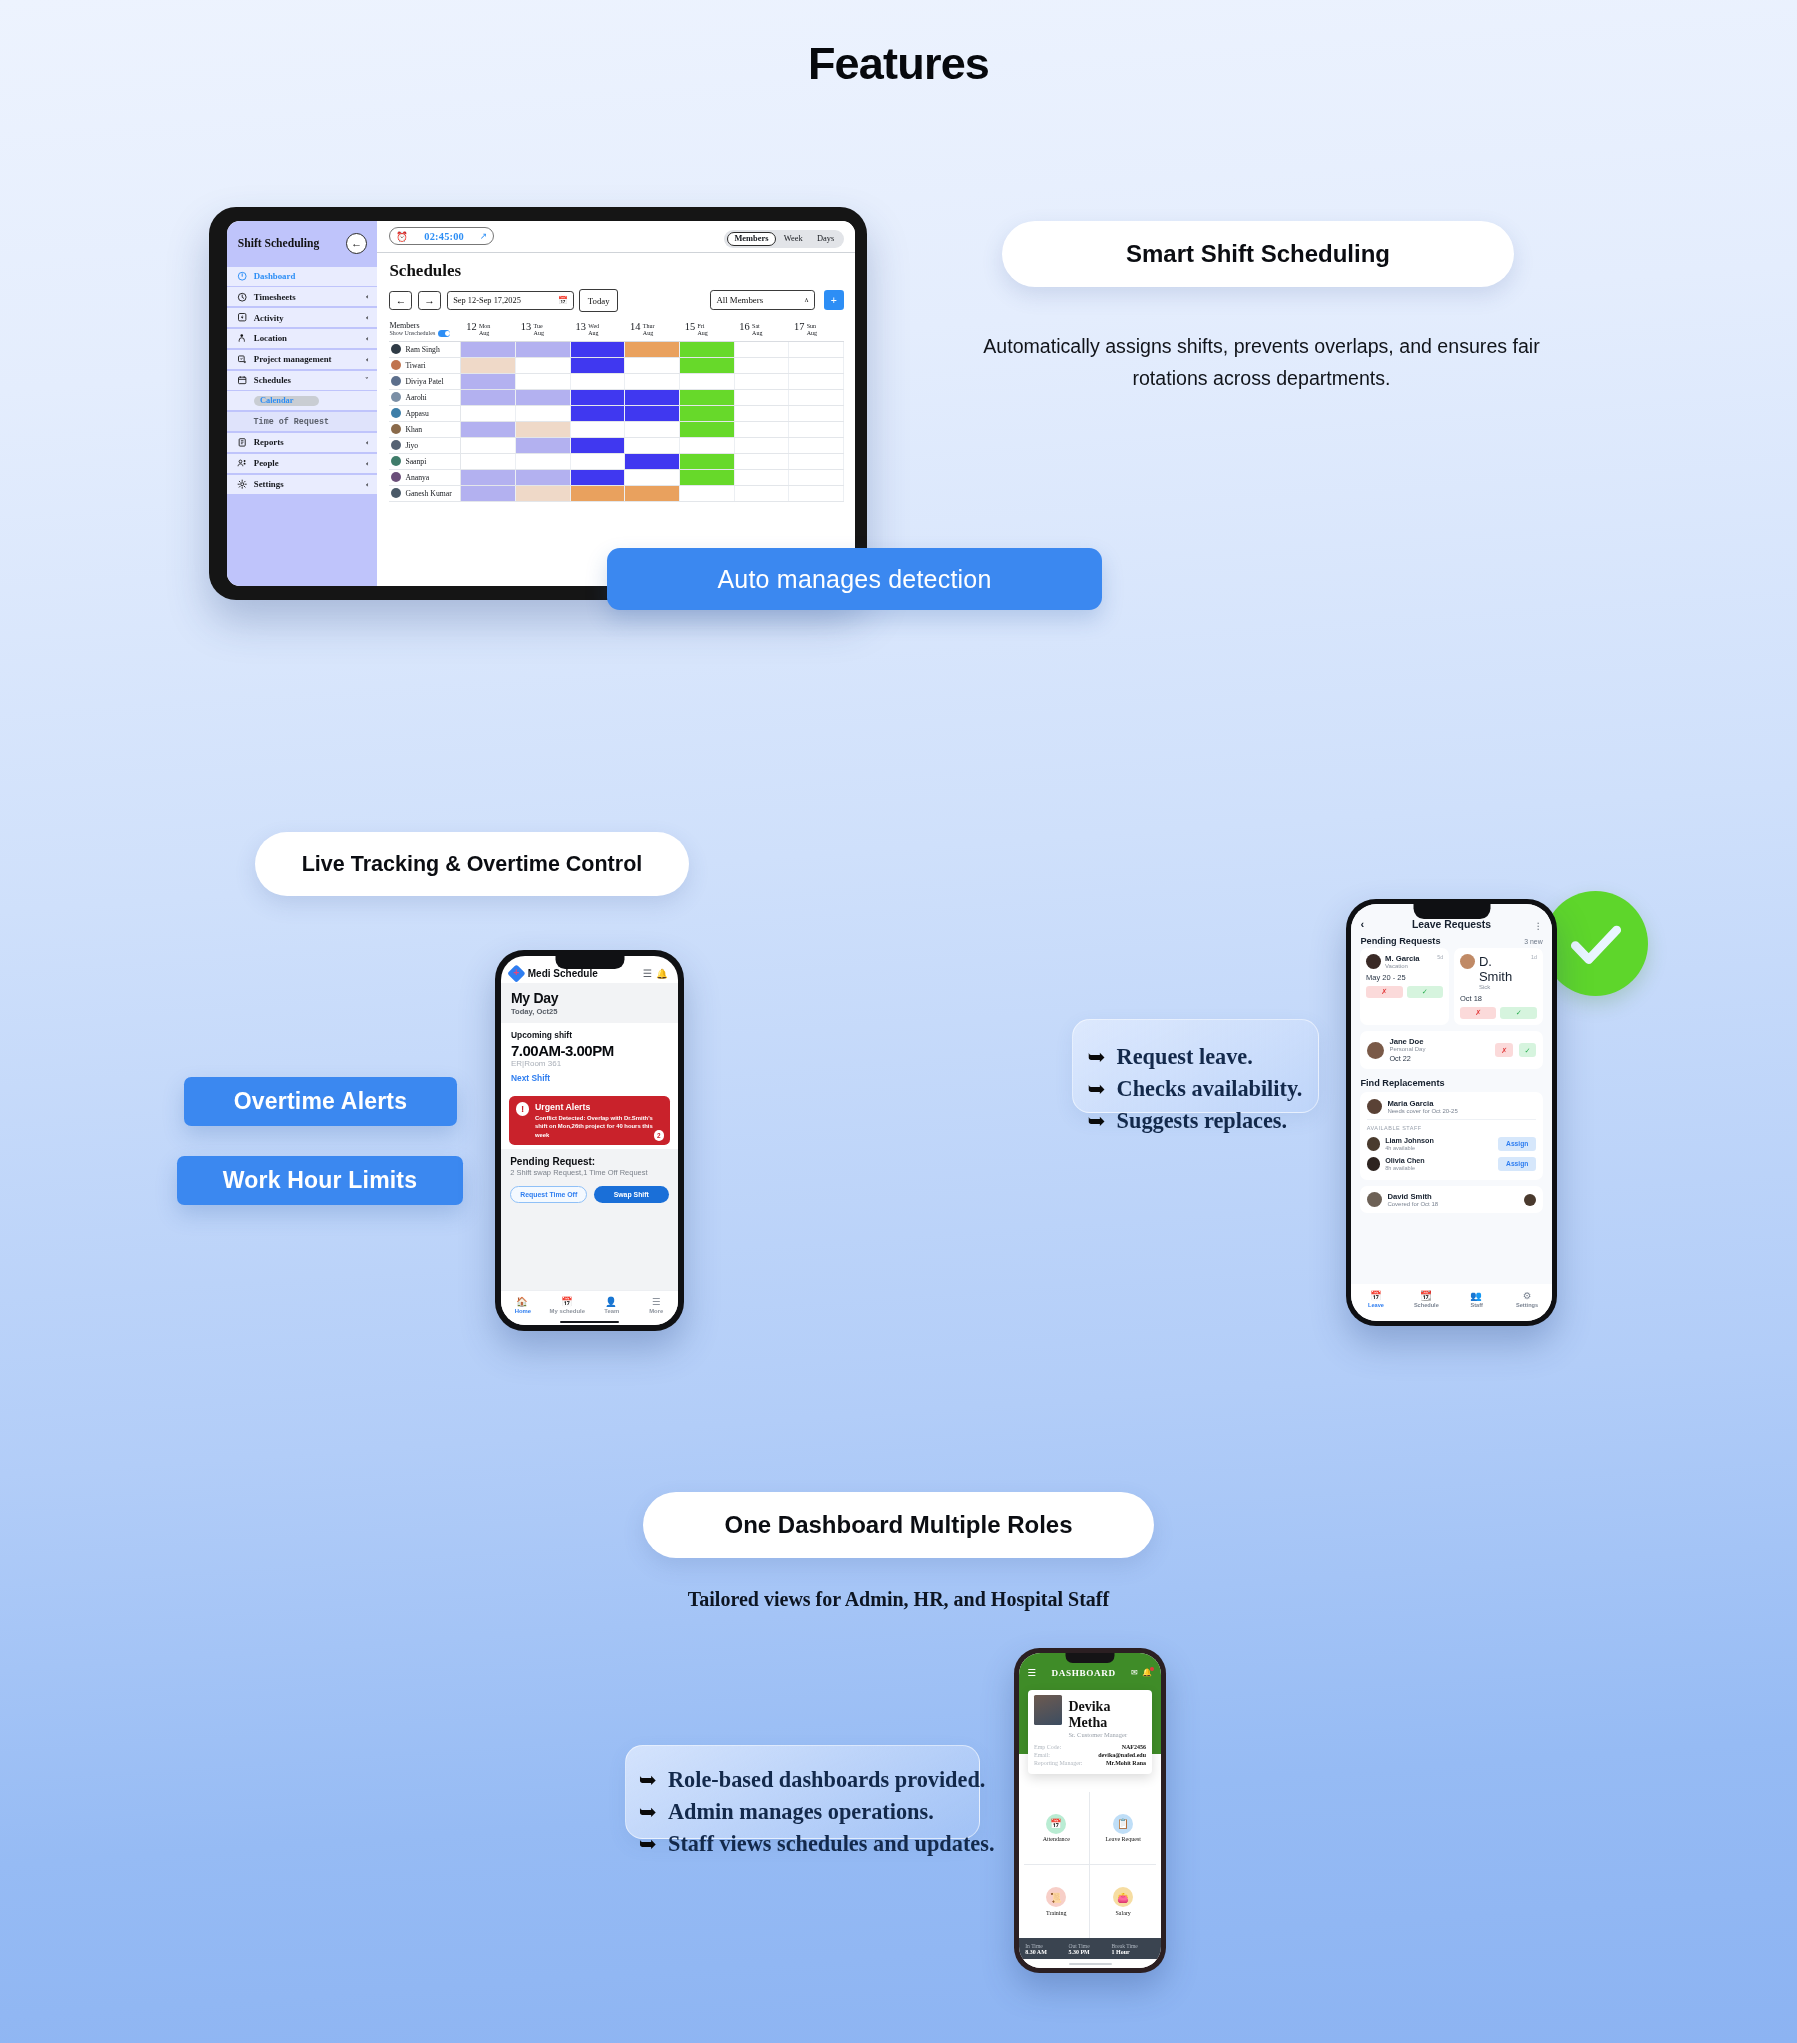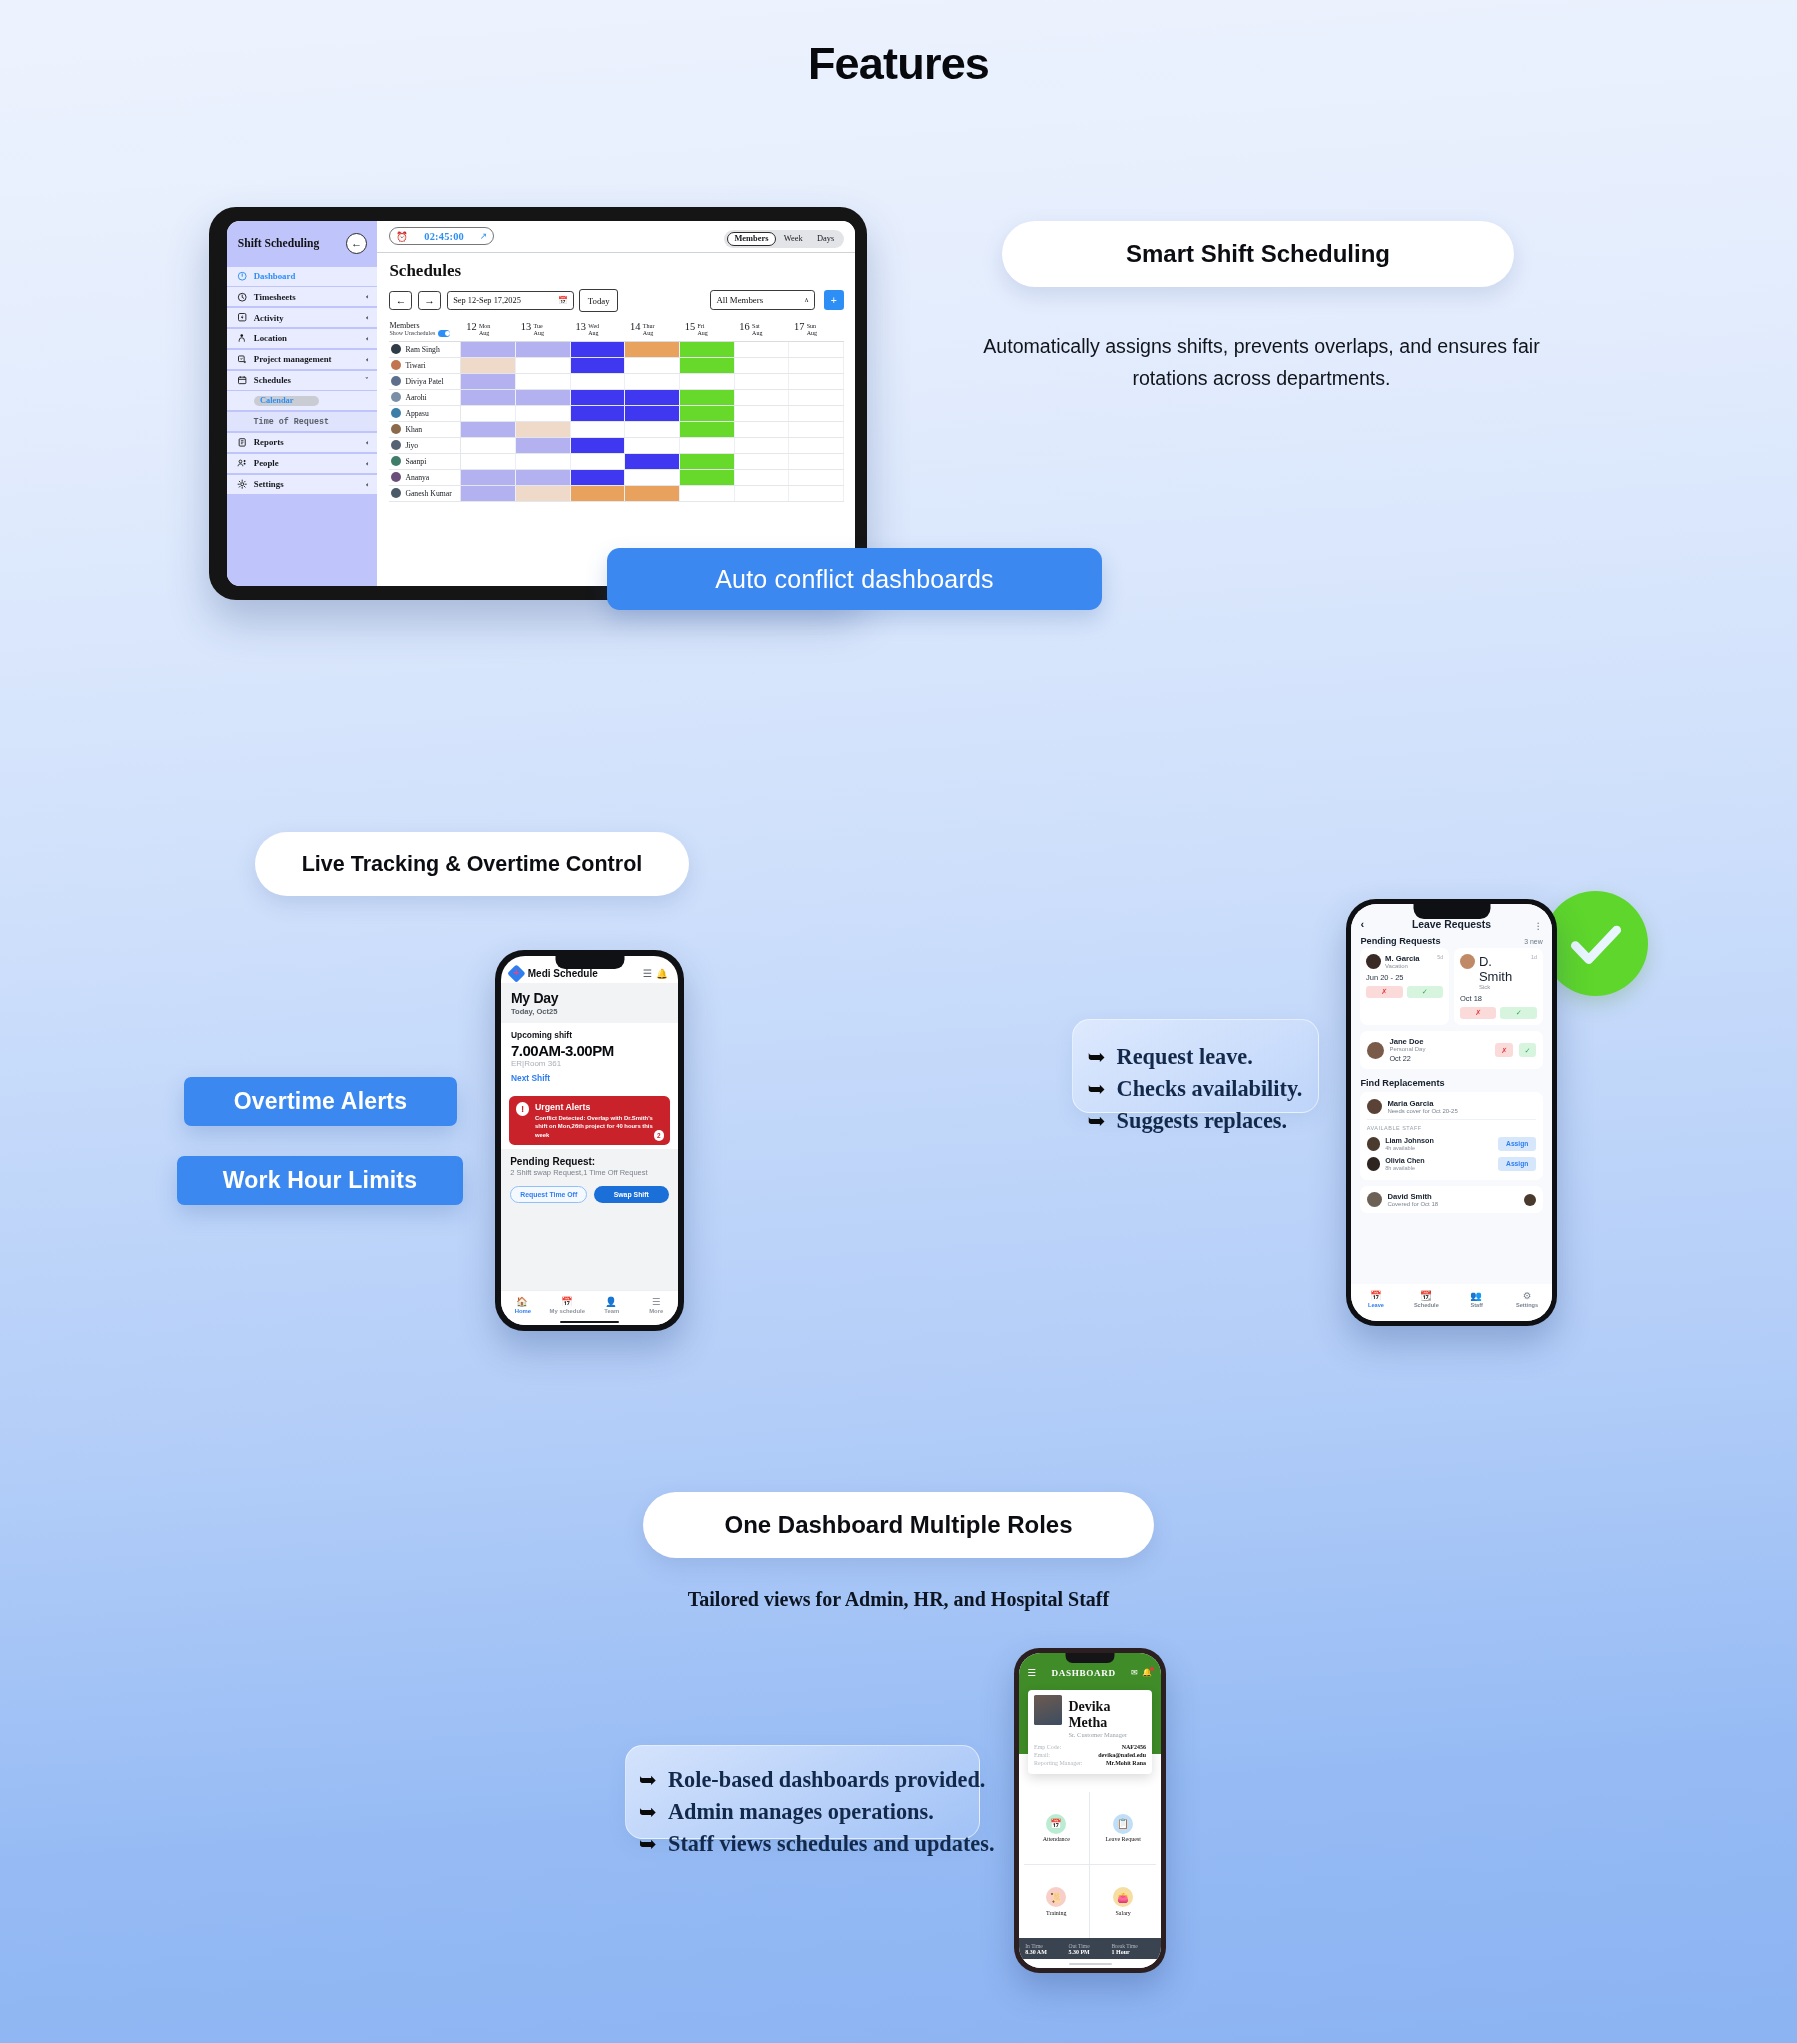--- a/index.html
+++ b/index.html
@@ -478,21 +478,21 @@
                 </div>
               </div>
           </div>
         </div>
       </div>
     </div>
   </div>
 
   <div class="pill" id="pill-smart">Smart Shift Scheduling</div>
   <div class="sub-sans" id="sub-smart">Automatically assigns shifts, prevents overlaps, and ensures fair rotations across departments.</div>
-  <div class="bluepill" id="bp-auto">Auto conflict dashboards</div>
+  <div class="bluepill" id="bp-auto">Auto manages detection</div>
 
   <div class="pill" id="pill-live">Live Tracking &amp; Overtime Control</div>
   <div class="bluepill" id="bp-ot">Overtime Alerts</div>
   <div class="bluepill" id="bp-wh">Work Hour Limits</div>
 
   <div class="callout" id="co-leave">
     <ul>
       <li>
           <span class="arw">➥</span>
           <span>Request leave.</span>
@@ -612,21 +612,21 @@
       <div style="display:flex;gap:5.6px;padding:0 9.6px">
         <div id="lv-card-0" style="flex:1;background:#fff;border-radius:7.2px;padding:5.6px 5.6px 6.4px">
             <div style="display:flex;gap:4px;align-items:flex-start">
               <div style="width:15px;height:15px;border-radius:50%;background:#3a2a26;flex:none"></div>
               <div style="flex:1">
                 <div style="font-size:7.7px;font-weight:700;color:#16202e">M. Garcia</div>
                 <div style="font-size:6px;color:#8a929e">Vacation</div>
               </div>
               <div style="font-size:5.3px;color:#a4abb6">5d</div>
             </div>
-            <div style="font-size:7.5px;color:#2b3747;margin-top:4px">Jun 20 - 25</div>
+            <div style="font-size:7.5px;color:#2b3747;margin-top:4px">May 20 - 25</div>
             <div style="display:flex;gap:4px;margin-top:4px">
               <div style="flex:1;height:12px;border-radius:3.2px;background:#fbdada;color:#e23b3b;font-size:7.2px;display:flex;align-items:center;justify-content:center">✗</div>
               <div style="flex:1;height:12px;border-radius:3.2px;background:#d6f4de;color:#27ae4e;font-size:7.2px;display:flex;align-items:center;justify-content:center">✓</div>
             </div>
           </div>
         <div id="lv-card-1" style="flex:1;background:#fff;border-radius:7.2px;padding:5.6px 5.6px 6.4px">
             <div style="display:flex;gap:4px;align-items:flex-start">
               <div style="width:15px;height:15px;border-radius:50%;background:#c08a66;flex:none"></div>
               <div style="flex:1">
                 <div style="font-size:13px;font-weight:400;color:#16202e">D. Smith</div>

